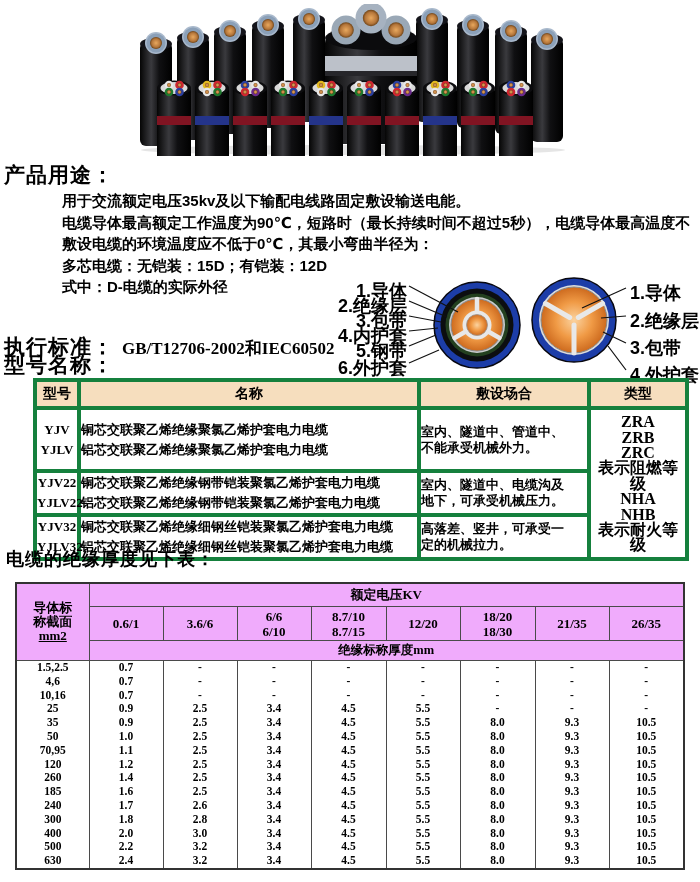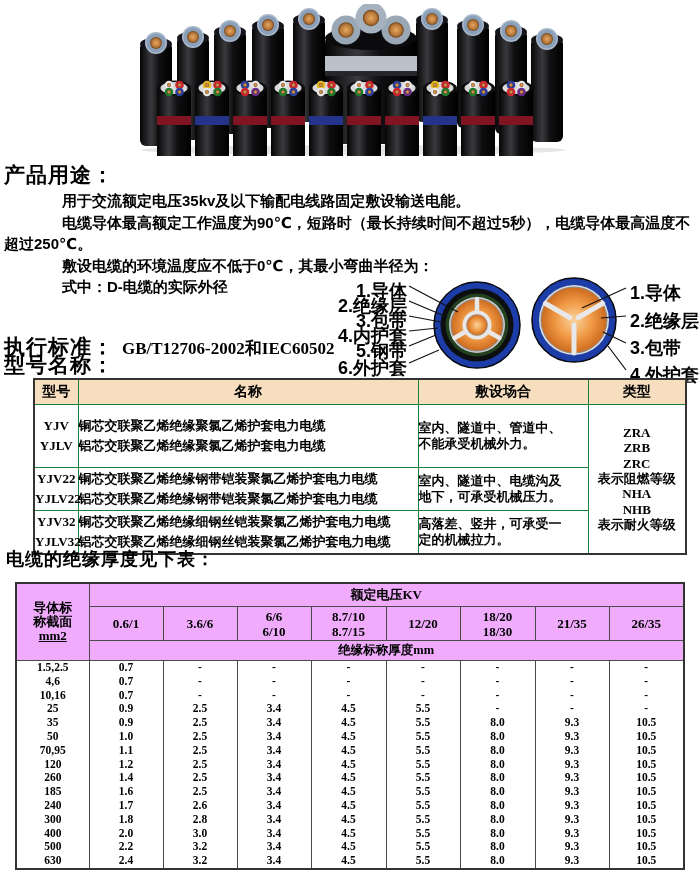--- a/index.html
+++ b/index.html
@@ -14,32 +14,32 @@
   .pline{line-height:21.6px;white-space:nowrap;}
   .diagram{position:absolute;left:335px;top:272px;width:365px;height:118px;}
   .dsvg{position:absolute;left:0;top:0;}
   .dlabel{position:absolute;font-size:18px;font-weight:bold;white-space:nowrap;}
   .dlabel.r-align{text-align:right;}
   .std-row{position:absolute;left:4px;top:333px;white-space:nowrap;}
   .std-val{font-size:17px;font-weight:bold;font-family:"Liberation Serif","DejaVu Serif",serif;margin-left:8px;}
   .model-h{position:absolute;left:4px;top:351px;}
   table{border-collapse:collapse;table-layout:fixed;}
   .t1{position:absolute;left:33px;top:378px;width:652px;border:2px solid #333;}
-  .t1 th,.t1 td{border:1px solid #15803d;padding:0;}
+  .t1 th,.t1 td{border:4px solid #15803d;padding:0;}
   .t1 thead th{background:#f6debe;font-size:14px;height:24px;font-weight:bold;}
   .t1 tbody tr.r1{height:63px;}
   .t1 tbody tr.r2,.t1 tbody tr.r3{height:43px;}
   .model-cell{text-align:center;font-size:13px;font-weight:bold;
     font-family:"Liberation Serif","DejaVu Serif",serif;}
   .model-cell div{line-height:20px;}
   .name-cell{font-size:13px;font-weight:bold;padding-left:16px;}
   .name-cell div{line-height:20px;}
   .occ-cell{font-size:13px;font-weight:bold;padding-left:10px;}
   .occ-cell div{line-height:16px;}
-  .type-cell{text-align:center;font-size:13px;font-weight:bold;
+  .type-cell{text-align:center;font-size:16px;font-weight:bold;
     font-family:"Liberation Serif","DejaVu Serif",serif;}
   .type-cell div{line-height:15.4px;}
   .h2{position:absolute;left:6px;top:547px;font-size:18px;font-weight:bold;margin:0;letter-spacing:1px;}
   .t2{position:absolute;left:15px;top:582px;width:668px;border:2px solid #333;
     font-family:"Liberation Serif","DejaVu Serif",serif;}
   .t2 thead th,.t2 thead td{background:#f0abfc;border:1px solid #4a4a4a;padding:0;
     font-size:13px;font-weight:bold;text-align:center;}
   .t2 .rowhead div{line-height:14px;font-size:13px;}
   .t2 .kv-row th{height:22px;}
   .t2 .v-row td{height:33px;white-space:pre-line;line-height:15px;margin-left:7px;}
@@ -154,22 +154,22 @@
         <use href="#fB" x="304" y="76"></use>
       <use href="#fA" x="342" y="76"></use>
         <use href="#fC" x="380" y="76"></use>
     </svg>
   </div>
 
   <h1 class="h usage-h">产品用途：</h1>
   <div class="para" id="usage-paragraph">
       <div class="pline" style="padding-left: 58px;">用于交流额定电压35kv及以下输配电线路固定敷设输送电能。</div>
       <div class="pline" style="padding-left: 58px;">电缆导体最高额定工作温度为90℃，短路时（最长持续时间不超过5秒），电缆导体最高温度不</div>
-      <div class="pline" style="padding-left: 0px;">超过250℃。</div>
       <div class="pline" style="padding-left: 58px;">敷设电缆的环境温度应不低于0℃，其最小弯曲半径为：</div>
+      <div class="pline" style="padding-left: 58px;">多芯电缆：无铠装：15D；有铠装：12D</div>
       <div class="pline" style="padding-left: 58px;">式中：D-电缆的实际外径</div>
     </div>
 
   <div class="diagram">
     <svg class="dsvg" width="365" height="118" viewBox="0 0 365 118">
       <defs>
         <radialGradient id="gCore">
             <stop offset="0" stop-color="#fbd3a0"></stop>
           <stop offset="0.55" stop-color="#f09a45"></stop>
             <stop offset="1" stop-color="#cd6a1e"></stop>

